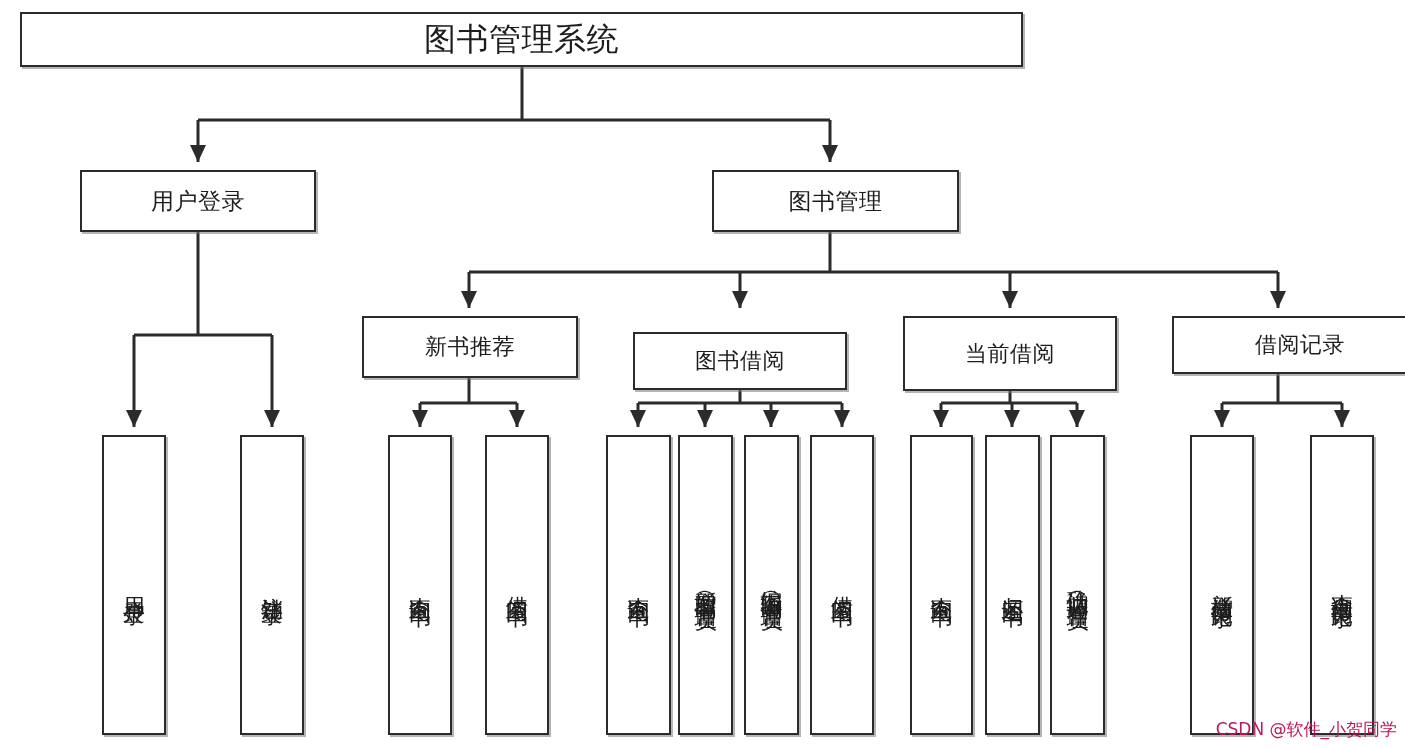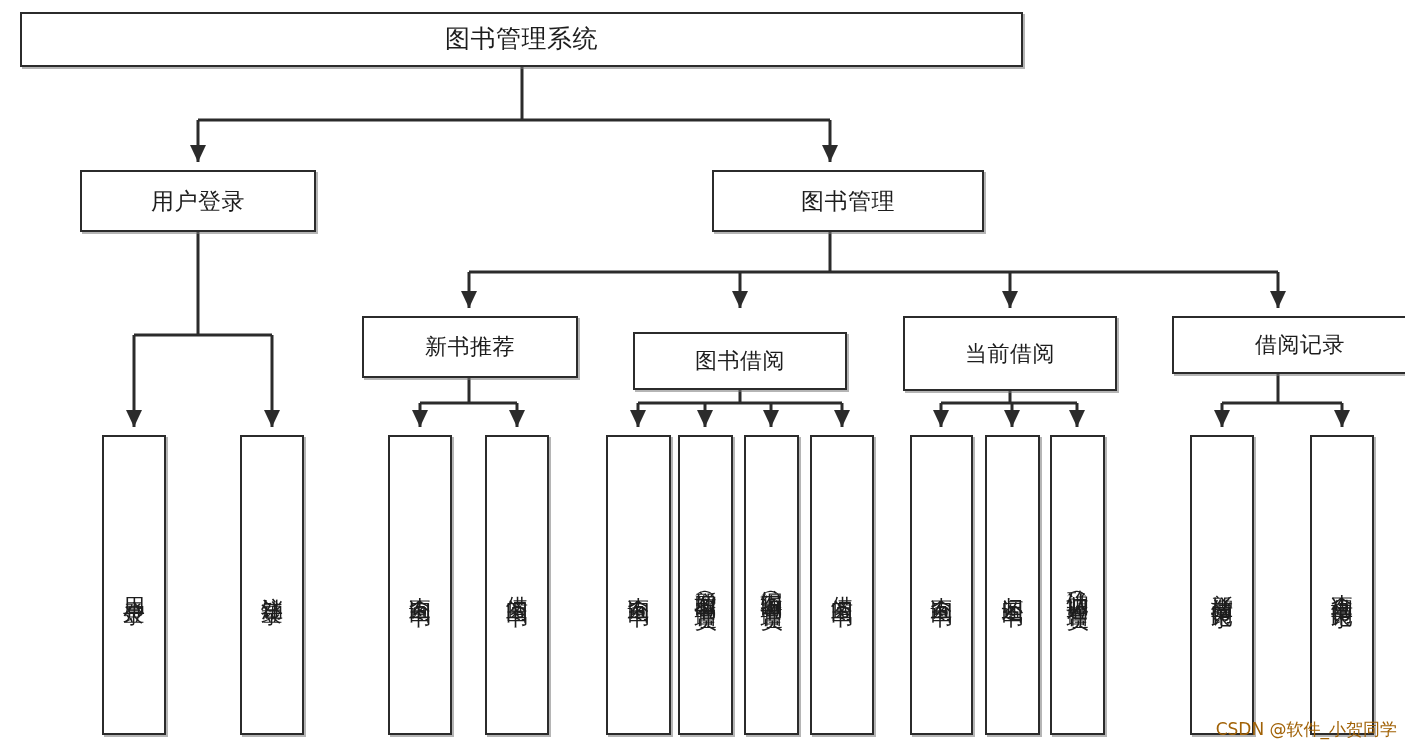--- a/index.html
+++ b/index.html
@@ -39,38 +39,38 @@
   }
   .node-box.horizontal .node-label {
     writing-mode: horizontal-tb;
   }
   .node-box.vertical .node-label {
     writing-mode: vertical-rl;
     text-orientation: upright;
     letter-spacing: 3px;
     line-height: 1;
   }
-  .node-box.root .node-label { font-size: 25px; }
+  .node-box.root .node-label { font-size: 32px; }
   .node-box.level1 .node-label { font-size: 23px; }
   .node-box.level2 .node-label { font-size: 22px; }
   .node-box.leaf .node-label { font-size: 22px; }
   #connector-layer {
     position: absolute;
     left: 0;
     top: 0;
     width: 1405px;
     height: 747px;
     pointer-events: none;
   }
   #watermark {
     position: absolute;
     right: 8px;
     bottom: 6px;
     font-size: 17px;
-    color: #a16207;
+    color: #be185d;
     font-family: "DejaVu Sans", "Liberation Sans", sans-serif;
     white-space: nowrap;
   }
 </style>
 </head>
 <body>
 
 <div id="diagram-root">
   <svg id="connector-layer" viewBox="0 0 1405 747" width="1405" height="747">
       <polyline points="522,67 522,120" fill="none" stroke="#2b2b2b" stroke-width="3" stroke-linecap="butt" stroke-linejoin="miter"></polyline>
@@ -126,21 +126,21 @@
       <polyline points="1342,403 1342,427" fill="none" stroke="#2b2b2b" stroke-width="3" stroke-linecap="butt" stroke-linejoin="miter"></polyline>
       <polygon points="1334,410 1350,410 1342,427" fill="#2b2b2b"></polygon>
     </svg>
   <div id="node-layer">
       <div class="node-box root horizontal" style="left: 20px; top: 12px; width: 1003px; height: 55px;">
         <div class="node-label">图书管理系统</div>
       </div>
       <div class="node-box level1 horizontal" style="left: 80px; top: 170px; width: 236px; height: 62px;">
         <div class="node-label">用户登录</div>
       </div>
-      <div class="node-box level1 horizontal" style="left: 712px; top: 170px; width: 272px; height: 62px;">
+      <div class="node-box level1 horizontal" style="left: 712px; top: 170px; width: 247px; height: 62px;">
         <div class="node-label">图书管理</div>
       </div>
       <div class="node-box level2 horizontal" style="left: 362px; top: 316px; width: 216px; height: 62px;">
         <div class="node-label">新书推荐</div>
       </div>
       <div class="node-box level2 horizontal" style="left: 633px; top: 332px; width: 214px; height: 58px;">
         <div class="node-label">图书借阅</div>
       </div>
       <div class="node-box level2 horizontal" style="left: 903px; top: 316px; width: 214px; height: 75px;">
         <div class="node-label">当前借阅</div>

